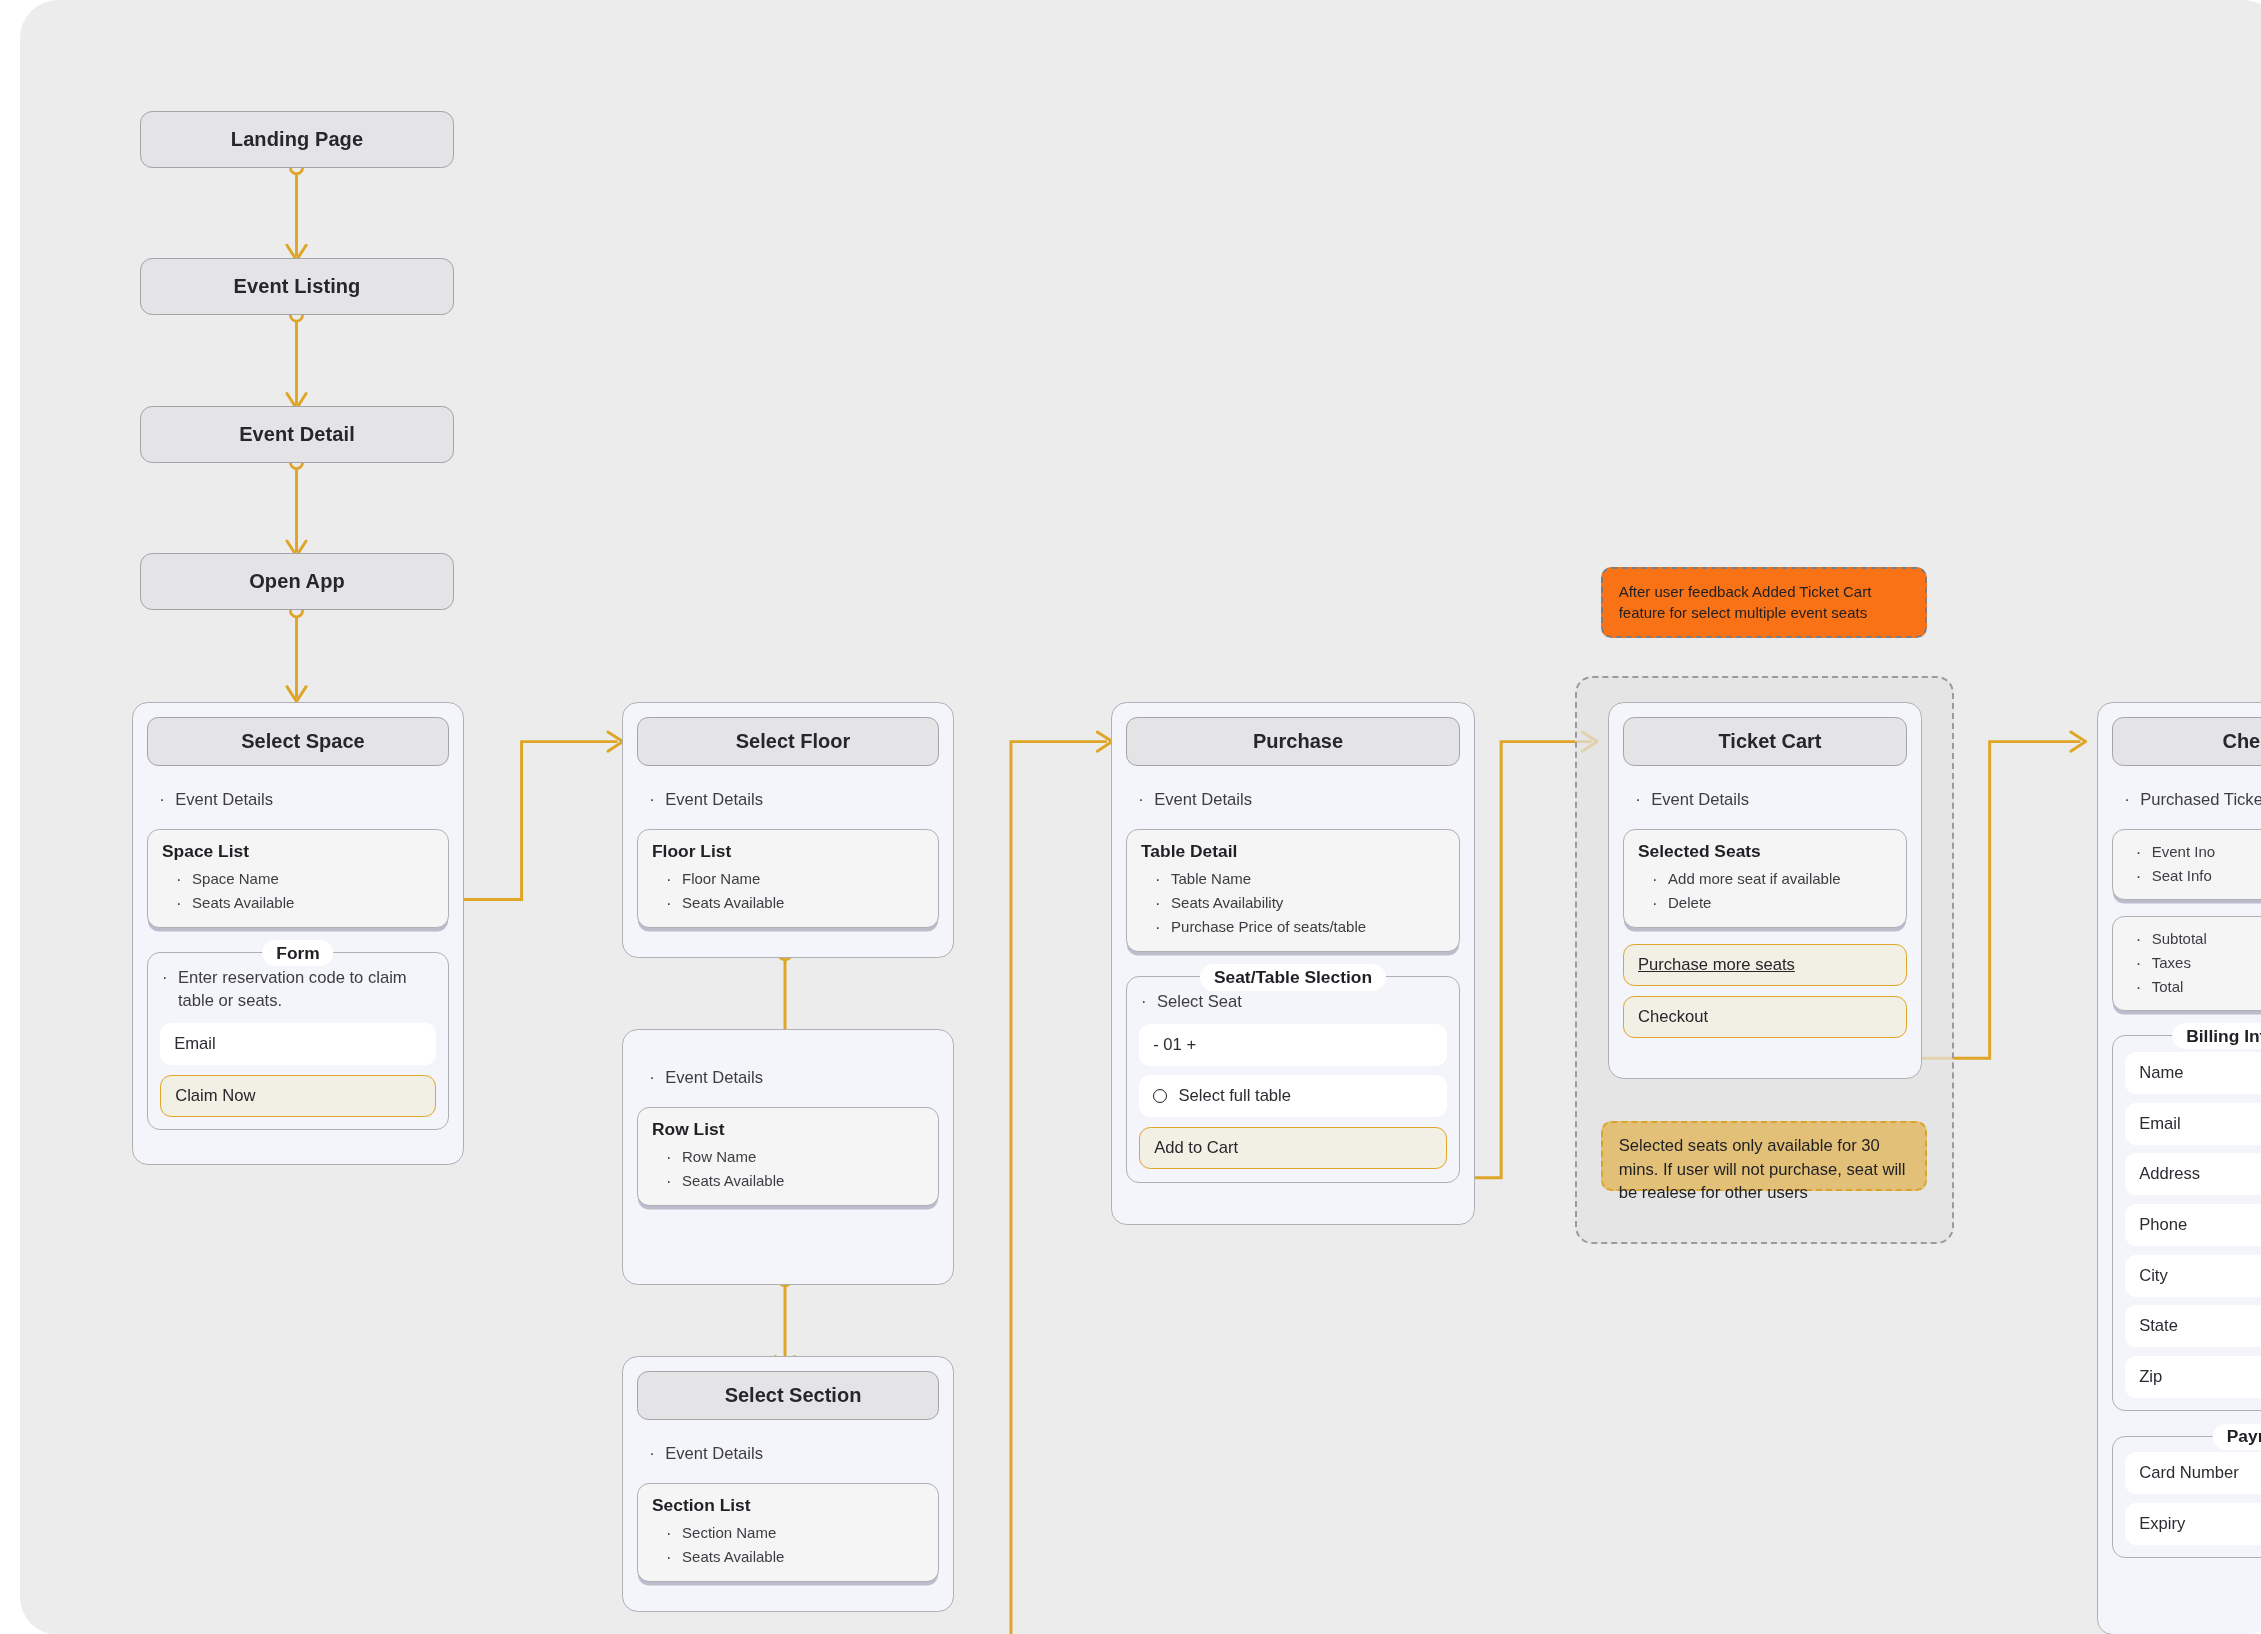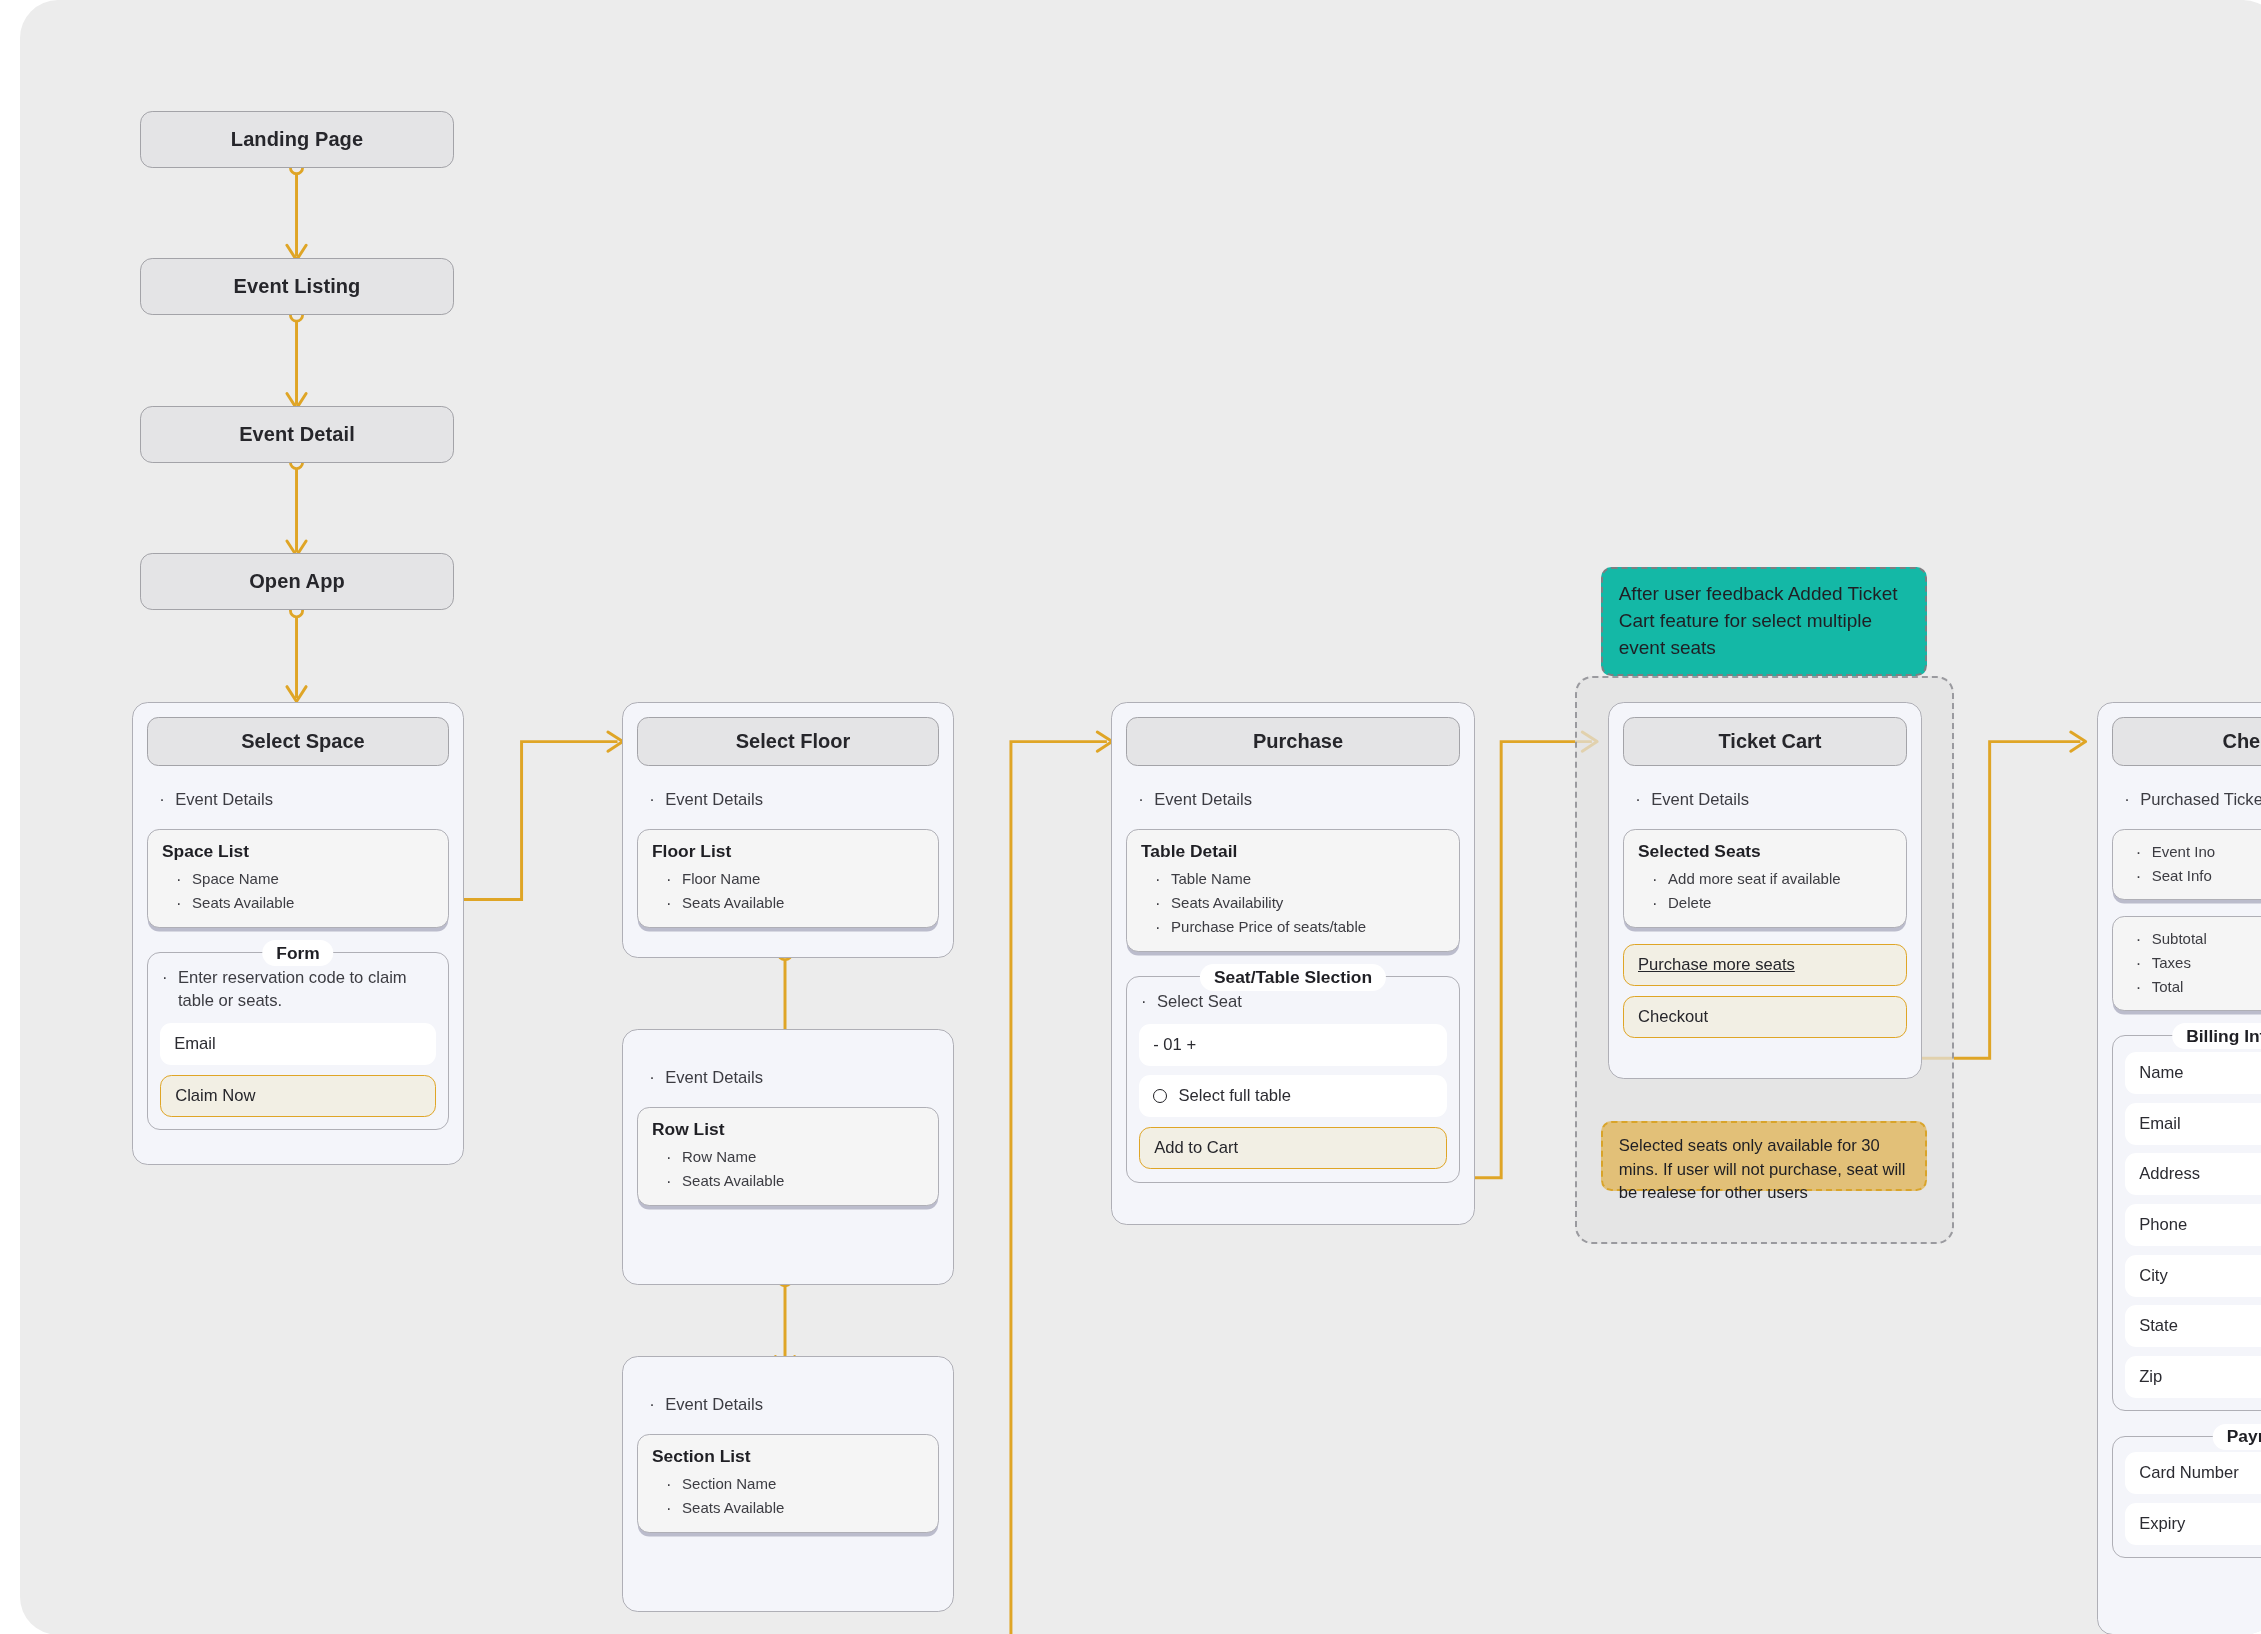--- a/index.html
+++ b/index.html
@@ -136,25 +136,25 @@
   .dashed-frame {
     position: absolute;
     border: 2.2px dashed #9A9A9F;
     border-radius: 17.4px;
     background: rgba(226,226,226,.72);
   }
 
   
   .note-gray {
     position: absolute;
-    background: #14b8a6;
+    background: #f97316;
     border: 2.6px dashed #7E7E82;
     border-radius: 10.5px;
     padding: 12.2px 15.7px;
-    font-size: 19px; color: #1F1F24; line-height: 1.42;
+    font-size: 15px; color: #1F1F24; line-height: 1.42;
   }
   .note-yellow {
     position: absolute;
     background: #E2C078;
     border: 2.6px dashed #D9A42A;
     border-radius: 10.5px;
     padding: 11.3px 15.7px;
     font-size: 16.6px; color: #1F1F24; line-height: 1.42;
     overflow: visible;
   }
@@ -299,20 +299,23 @@
         </div>
         <div class="bullet-row">
           <span class="dot">·</span>
           <span>Seats Available</span>
         </div>
       </div>
     </div>
   </div>
 
   <div class="screen-card" style="left:602px; top:1356px; width:332px; height:256px;">
+    <div class="card-header">
+      <span>Select Section</span>
+    </div>
     <div class="bullet-row" style="margin:23px 0 0 12.2px;">
       <span class="dot">·</span>
       <span>Event Details</span>
     </div>
     <div class="sub-panel" style="margin-top:17.4px;">
       <div class="title">Section List</div>
       <div class="sub-bullets">
         <div class="bullet-row">
           <span class="dot">·</span>
           <span>Section Name</span>

